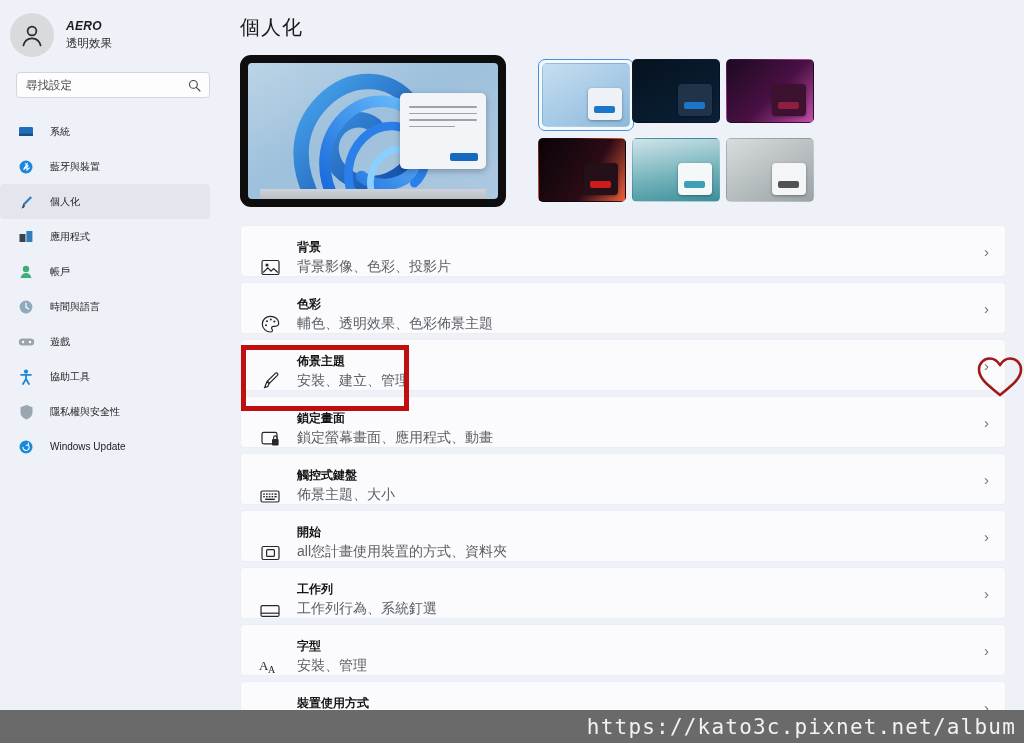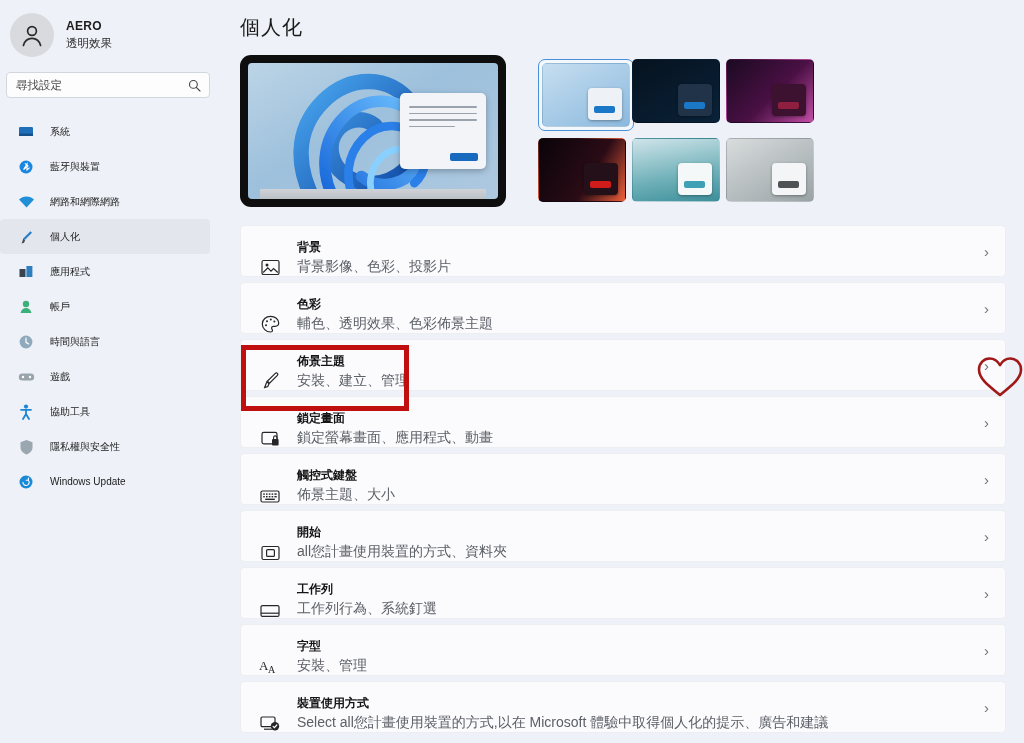--- a/index.html
+++ b/index.html
@@ -16,24 +16,24 @@
     position: absolute; left: 0; top: 0; width: 222px; height: 743px;
     background: #eef1f7;
   }
   #account { display: flex; align-items: center; padding: 12px 0 0 10px; height: 58px; }
   #avatar {
     width: 44px; height: 44px; border-radius: 50%;
     background: #d9dadd; position: relative; flex: 0 0 auto;
   }
   #avatar svg { position: absolute; left: 9px; top: 9px; }
   #account-text { margin-left: 12px; line-height: 1.25; }
-  #account-name { font-size: 12px; font-weight: 700; color: #1c1c1c; letter-spacing: .3px; }
+  #account-name { font-size: 12px; font-weight: 700; color: #1c1c1c; letter-spacing: .3px; font-style: italic; }
   #account-sub { font-size: 11.5px; color: #2a2a2a; margin-top: 2px; }
 
-  #search-wrap { padding: 14px 12px 0 6px; }
+  #search-wrap { padding: 14px 12px 0 16px; }
   #search-box {
     position: relative; height: 26px; background: #fdfdfe;
     border: 1px solid #d2d6de; border-radius: 4px; display: flex; align-items: center;
   }
   #search-input {
     border: 0; outline: 0; background: transparent; width: 100%;
     font-family: inherit; font-size: 11.5px; color: #3b3b3b; padding: 0 26px 0 9px;
   }
   #search-input::placeholder { color: #4a4a4a; }
   #search-icon { position: absolute; right: 8px; top: 5px; color: #444; }
@@ -194,28 +194,20 @@
       <div class="nav-item">
         <span class="nav-ico">
           <svg width="16" height="16" viewBox="0 0 16 16">
             <circle cx="8" cy="8" r="6.5" fill="#1b86e0"></circle>
             <path d="M7 4.4l3 2.6-4.4 3.6 3.4-5.6V11l2.6-2.4" fill="none" stroke="#fff" stroke-width="1.1"></path>
           </svg>
         </span>
         <span class="nav-label">藍牙與裝置</span>
       </div>
 
-      <div class="nav-item">
-        <span class="nav-ico">
-          <svg width="17" height="14" viewBox="0 0 17 14">
-            <path d="M1 4.5C3 2.5 5.6 1.5 8.5 1.5S14 2.5 16 4.5L8.5 12.5z" fill="#1f8fd8"></path>
-          </svg>
-        </span>
-        <span class="nav-label">網路和網際網路</span>
-      </div>
 
       <div class="nav-item selected">
         <span class="nav-ico">
           <svg width="16" height="16" viewBox="0 0 16 16">
             <path d="M13.6 2.2L6.4 9.4l1.6 1.6 7.2-7.2z" fill="#2a7fc4" transform="translate(-1.2,0)"></path>
             <path d="M5.3 9.6l1.8 1.8-1.1 2.3-2.4.8.9-2.4z" fill="#3f4a55"></path>
           </svg>
         </span>
         <span class="nav-label">個人化</span>
       </div>
@@ -524,14 +516,17 @@
       </div>
 
     </div>
   </div>
 
   <div id="red-box"></div>
   <svg id="heart" width="48" height="44" viewBox="0 0 48 44">
     <path d="M24 40C16 33 3 25 3 14.5 3 8 8 3.5 13.6 3.5c4.3 0 8 2.6 10.4 6.6 2.4-4 6.1-6.6 10.4-6.6C40 3.5 45 8 45 14.5 45 25 32 33 24 40z" fill="none" stroke="#a01818" stroke-width="2.6" stroke-linejoin="round"></path>
   </svg>
 
+  <div id="wm-bar">
+    <div id="wm-text">https://kato3c.pixnet.net/album</div>
+  </div>
 
 </div>
 
 </body></html>

